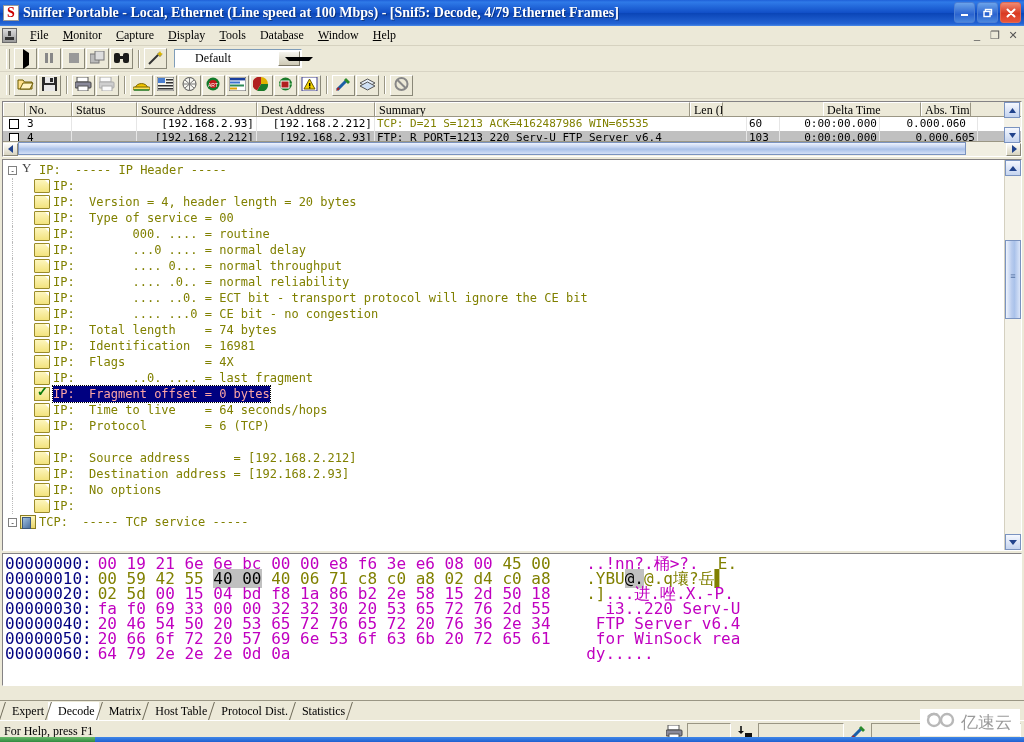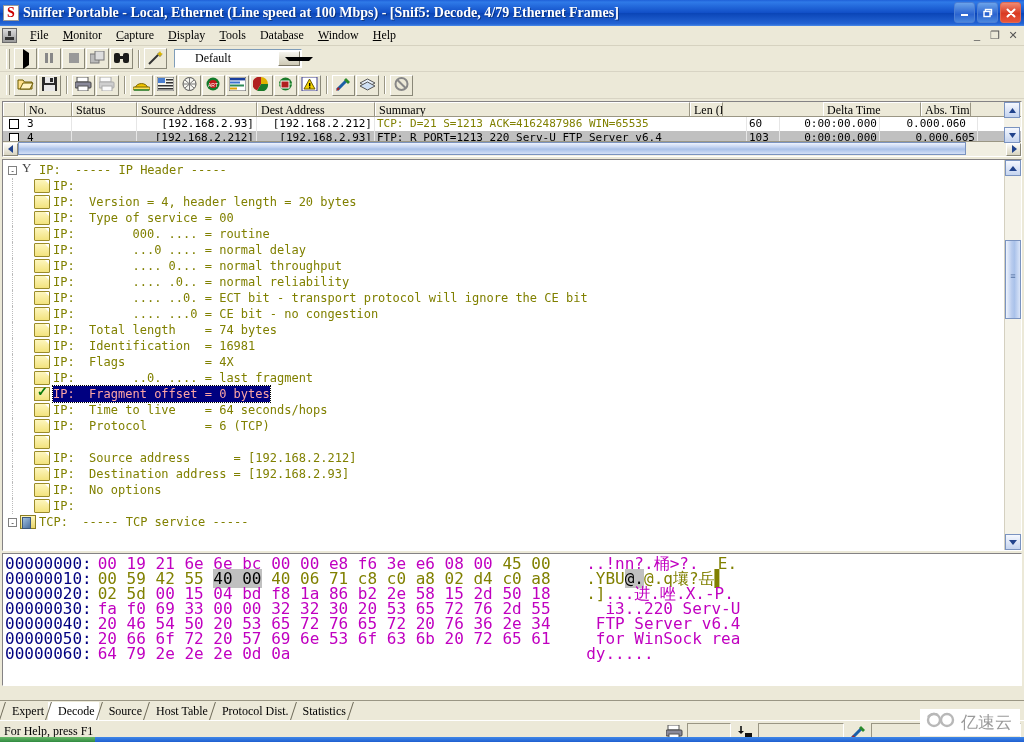--- a/index.html
+++ b/index.html
@@ -726,21 +726,21 @@
       <div class="hexrow"><span class="hoff">00000020:</span><span class="hbytes"><span class="b-o">02</span><span> </span><span class="b-o">5d</span><span> </span><span class="b-p">00</span><span> </span><span class="b-p">15</span><span> </span><span class="b-p">04</span><span> </span><span class="b-p">bd</span><span> </span><span class="b-p">f8</span><span> </span><span class="b-p">1a</span><span> </span><span class="b-p">86</span><span> </span><span class="b-p">b2</span><span> </span><span class="b-p">2e</span><span> </span><span class="b-p">58</span><span> </span><span class="b-p">15</span><span> </span><span class="b-p">2d</span><span> </span><span class="b-p">50</span><span> </span><span class="b-p">18</span><span> </span></span><span class="hascii"><span class="a-o">.]</span><span class="a-p">...进.唑.X.-P.</span></span></div>
       <div class="hexrow"><span class="hoff">00000030:</span><span class="hbytes"><span class="b-p">fa</span><span> </span><span class="b-p">f0</span><span> </span><span class="b-p">69</span><span> </span><span class="b-p">33</span><span> </span><span class="b-p">00</span><span> </span><span class="b-p">00</span><span> </span><span class="b-p">32</span><span> </span><span class="b-p">32</span><span> </span><span class="b-p">30</span><span> </span><span class="b-p">20</span><span> </span><span class="b-p">53</span><span> </span><span class="b-p">65</span><span> </span><span class="b-p">72</span><span> </span><span class="b-p">76</span><span> </span><span class="b-p">2d</span><span> </span><span class="b-p">55</span><span> </span></span><span class="hascii"><span class="a-p">  i3..220 Serv-U</span></span></div>
       <div class="hexrow"><span class="hoff">00000040:</span><span class="hbytes"><span class="b-p">20</span><span> </span><span class="b-p">46</span><span> </span><span class="b-p">54</span><span> </span><span class="b-p">50</span><span> </span><span class="b-p">20</span><span> </span><span class="b-p">53</span><span> </span><span class="b-p">65</span><span> </span><span class="b-p">72</span><span> </span><span class="b-p">76</span><span> </span><span class="b-p">65</span><span> </span><span class="b-p">72</span><span> </span><span class="b-p">20</span><span> </span><span class="b-p">76</span><span> </span><span class="b-p">36</span><span> </span><span class="b-p">2e</span><span> </span><span class="b-p">34</span><span> </span></span><span class="hascii"><span class="a-p"> FTP Server v6.4</span></span></div>
       <div class="hexrow"><span class="hoff">00000050:</span><span class="hbytes"><span class="b-p">20</span><span> </span><span class="b-p">66</span><span> </span><span class="b-p">6f</span><span> </span><span class="b-p">72</span><span> </span><span class="b-p">20</span><span> </span><span class="b-p">57</span><span> </span><span class="b-p">69</span><span> </span><span class="b-p">6e</span><span> </span><span class="b-p">53</span><span> </span><span class="b-p">6f</span><span> </span><span class="b-p">63</span><span> </span><span class="b-p">6b</span><span> </span><span class="b-p">20</span><span> </span><span class="b-p">72</span><span> </span><span class="b-p">65</span><span> </span><span class="b-p">61</span><span> </span></span><span class="hascii"><span class="a-p"> for WinSock rea</span></span></div>
       <div class="hexrow"><span class="hoff">00000060:</span><span class="hbytes"><span class="b-p">64</span><span> </span><span class="b-p">79</span><span> </span><span class="b-p">2e</span><span> </span><span class="b-p">2e</span><span> </span><span class="b-p">2e</span><span> </span><span class="b-p">0d</span><span> </span><span class="b-p">0a</span><span> </span><span>                           </span></span><span class="hascii"><span class="a-p">dy.....</span></span></div>
     </div>
 
   <div class="tabrow" id="tabrow">
       <div class="tab"><span>Expert</span></div>
       <div class="tab active"><span>Decode</span></div>
-      <div class="tab"><span>Source</span></div>
+      <div class="tab"><span>Matrix</span></div>
       <div class="tab"><span>Host Table</span></div>
       <div class="tab"><span>Protocol Dist.</span></div>
       <div class="tab"><span>Statistics</span></div>
       <div class="tab" style="padding: 0px 2px 0px 6px;"></div>
     </div>
 
   <div class="statusbar">
     <div class="st-text">For Help, press F1</div>
     <div class="st-icon">
       <svg width="17" height="14">

